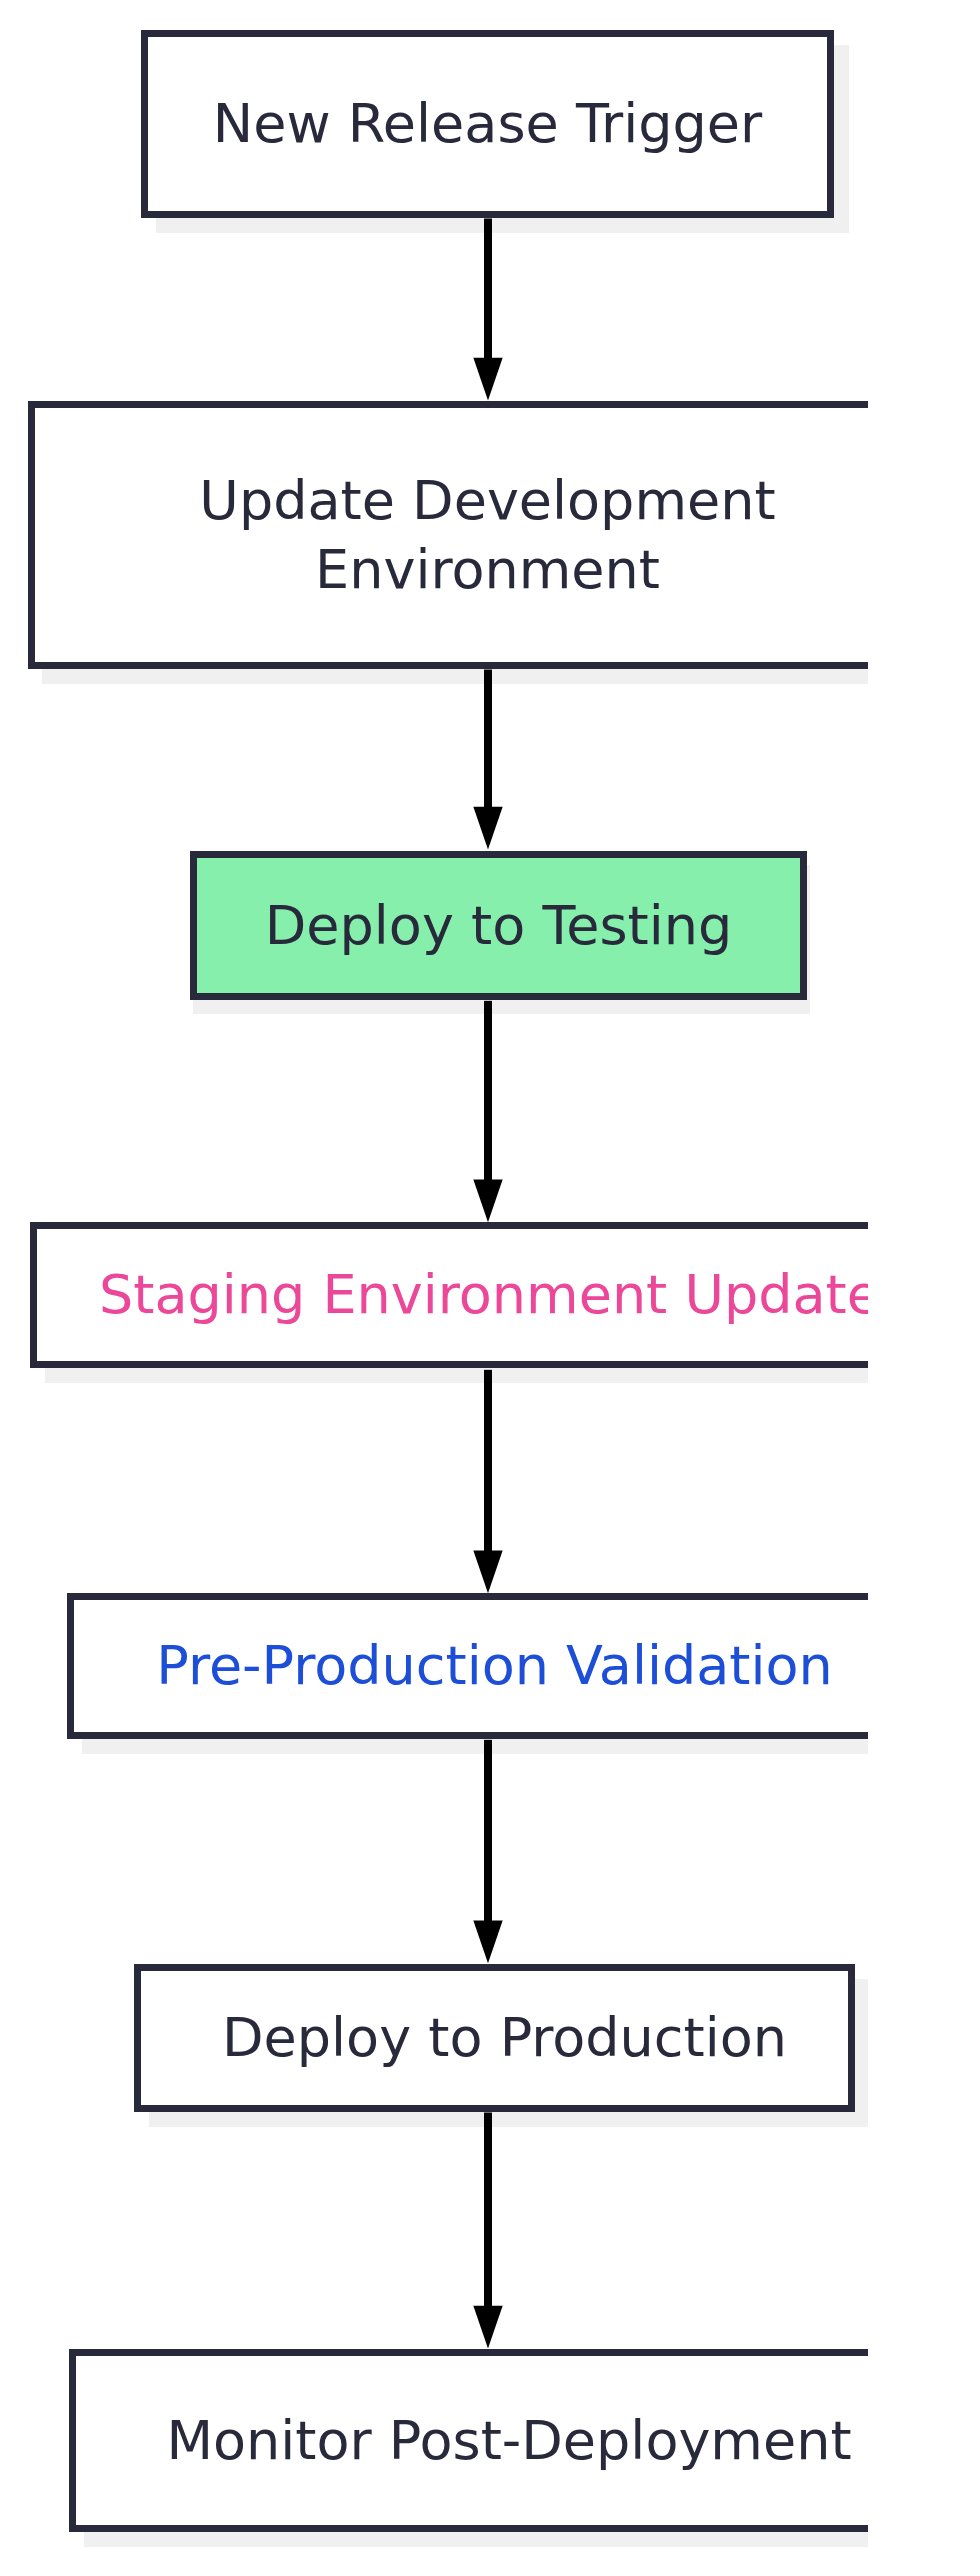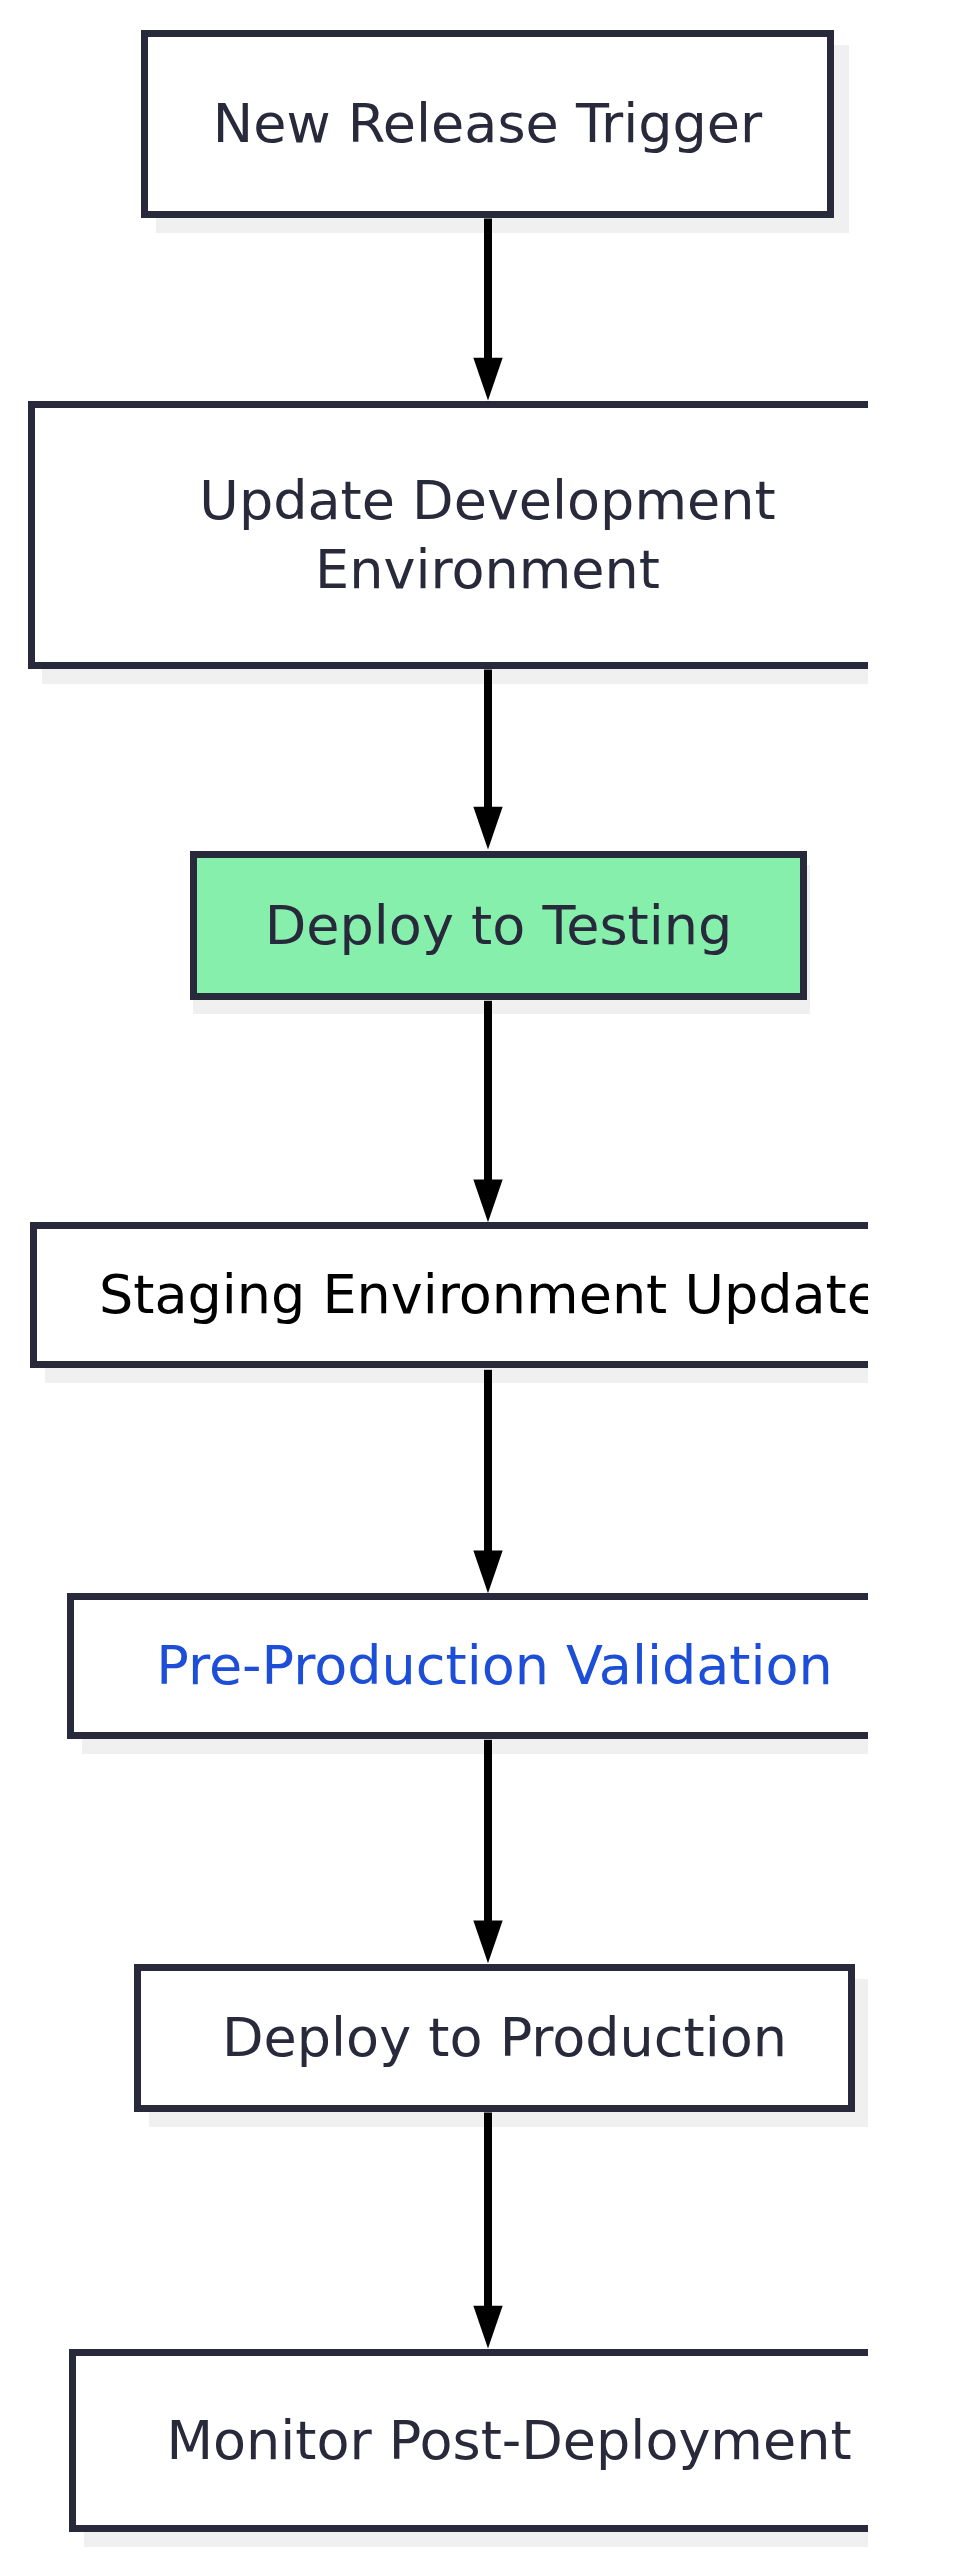--- a/index.html
+++ b/index.html
@@ -106,21 +106,21 @@
     <div class="node" style="left: 27.5px; top: 401px; width: 920px; height: 268px; border-color: rgb(40, 42, 60); background: rgb(255, 255, 255);">
       <span class="node-label" style="color: rgb(40, 42, 60);">Update Development
 Environment</span>
     </div>
     <div class="node-shadow" style="left: 193px; top: 865px; width: 617px; height: 149px; background: rgb(240, 240, 240);"></div>
     <div class="node" style="left: 178px; top: 851px; width: 617px; height: 149px; border-color: rgb(40, 42, 60); background: #86efac; margin-left: 12px;">
       <span class="node-label" style="color: rgb(40, 42, 60);">Deploy to Testing</span>
     </div>
     <div class="node-shadow" style="left: 45px; top: 1237px; width: 919px; height: 146px; background: rgb(240, 240, 240);"></div>
     <div class="node" style="left: 30px; top: 1222px; width: 919px; height: 146px; border-color: rgb(40, 42, 60); background: rgb(255, 255, 255);">
-      <span class="node-label" style="color: #000000;">Staging Environment Update</span>
+      <span class="node-label" style="color: #ec4899;">Staging Environment Update</span>
     </div>
     <div class="node-shadow" style="left: 82px; top: 1608px; width: 855px; height: 146px; background: rgb(240, 240, 240);"></div>
     <div class="node" style="left: 67px; top: 1593px; width: 855px; height: 146px; border-color: rgb(40, 42, 60); background: rgb(255, 255, 255);">
       <span class="node-label" style="color: #1d4ed8;">Pre-Production Validation</span>
     </div>
     <div class="node-shadow" style="left: 149px; top: 1979px; width: 721px; height: 148px; background: rgb(240, 240, 240);"></div>
     <div class="node" style="left: 134px; top: 1964px; width: 721px; height: 148px; border-color: rgb(40, 42, 60); background: rgb(255, 255, 255); padding-left: 20px;">
       <span class="node-label" style="color: rgb(40, 42, 60);">Deploy to Production</span>
     </div>
     <div class="node-shadow" style="left: 84px; top: 2364px; width: 850px; height: 183px; background: rgb(240, 240, 240);"></div>

